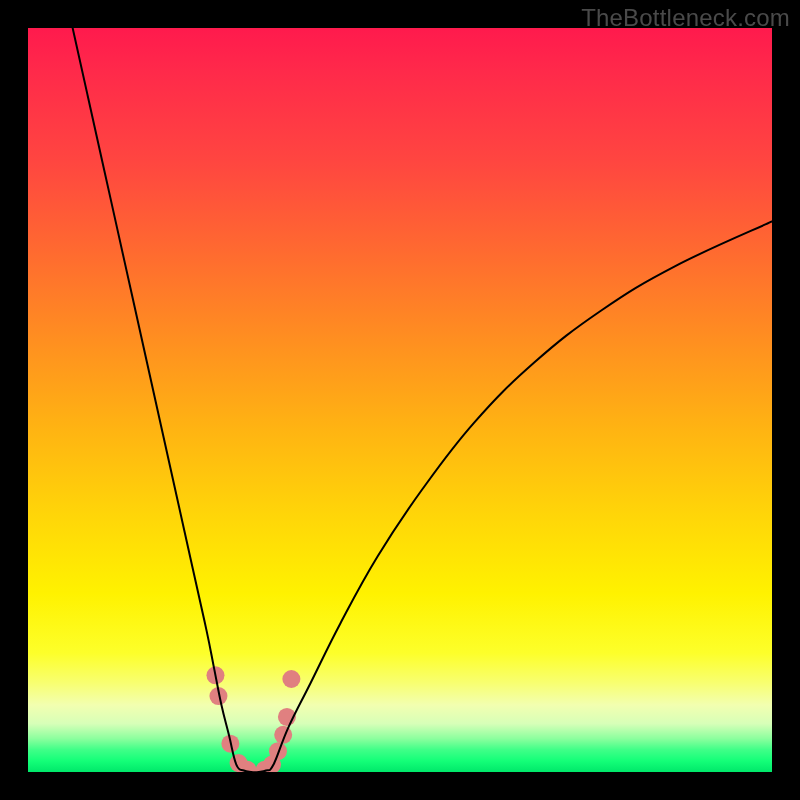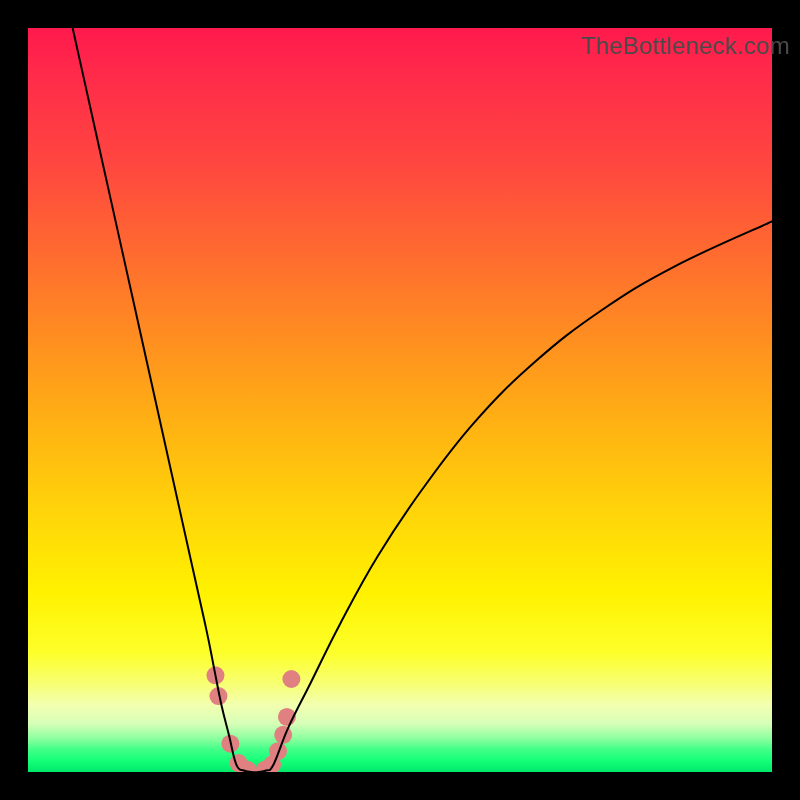--- a/index.html
+++ b/index.html
@@ -49,21 +49,20 @@
   }
   .watermark {
     position: absolute;
     top: 4px;
     right: 10px;
     color: #4a4a4a;
     font-size: 24px;
     font-weight: 500;
     letter-spacing: 0.2px;
     user-select: none;
-    margin-top: 28px;
   }
   svg.curves {
     position: absolute;
     inset: 0;
   }
 </style>
 </head>
 <body>
 
 <div class="frame">

